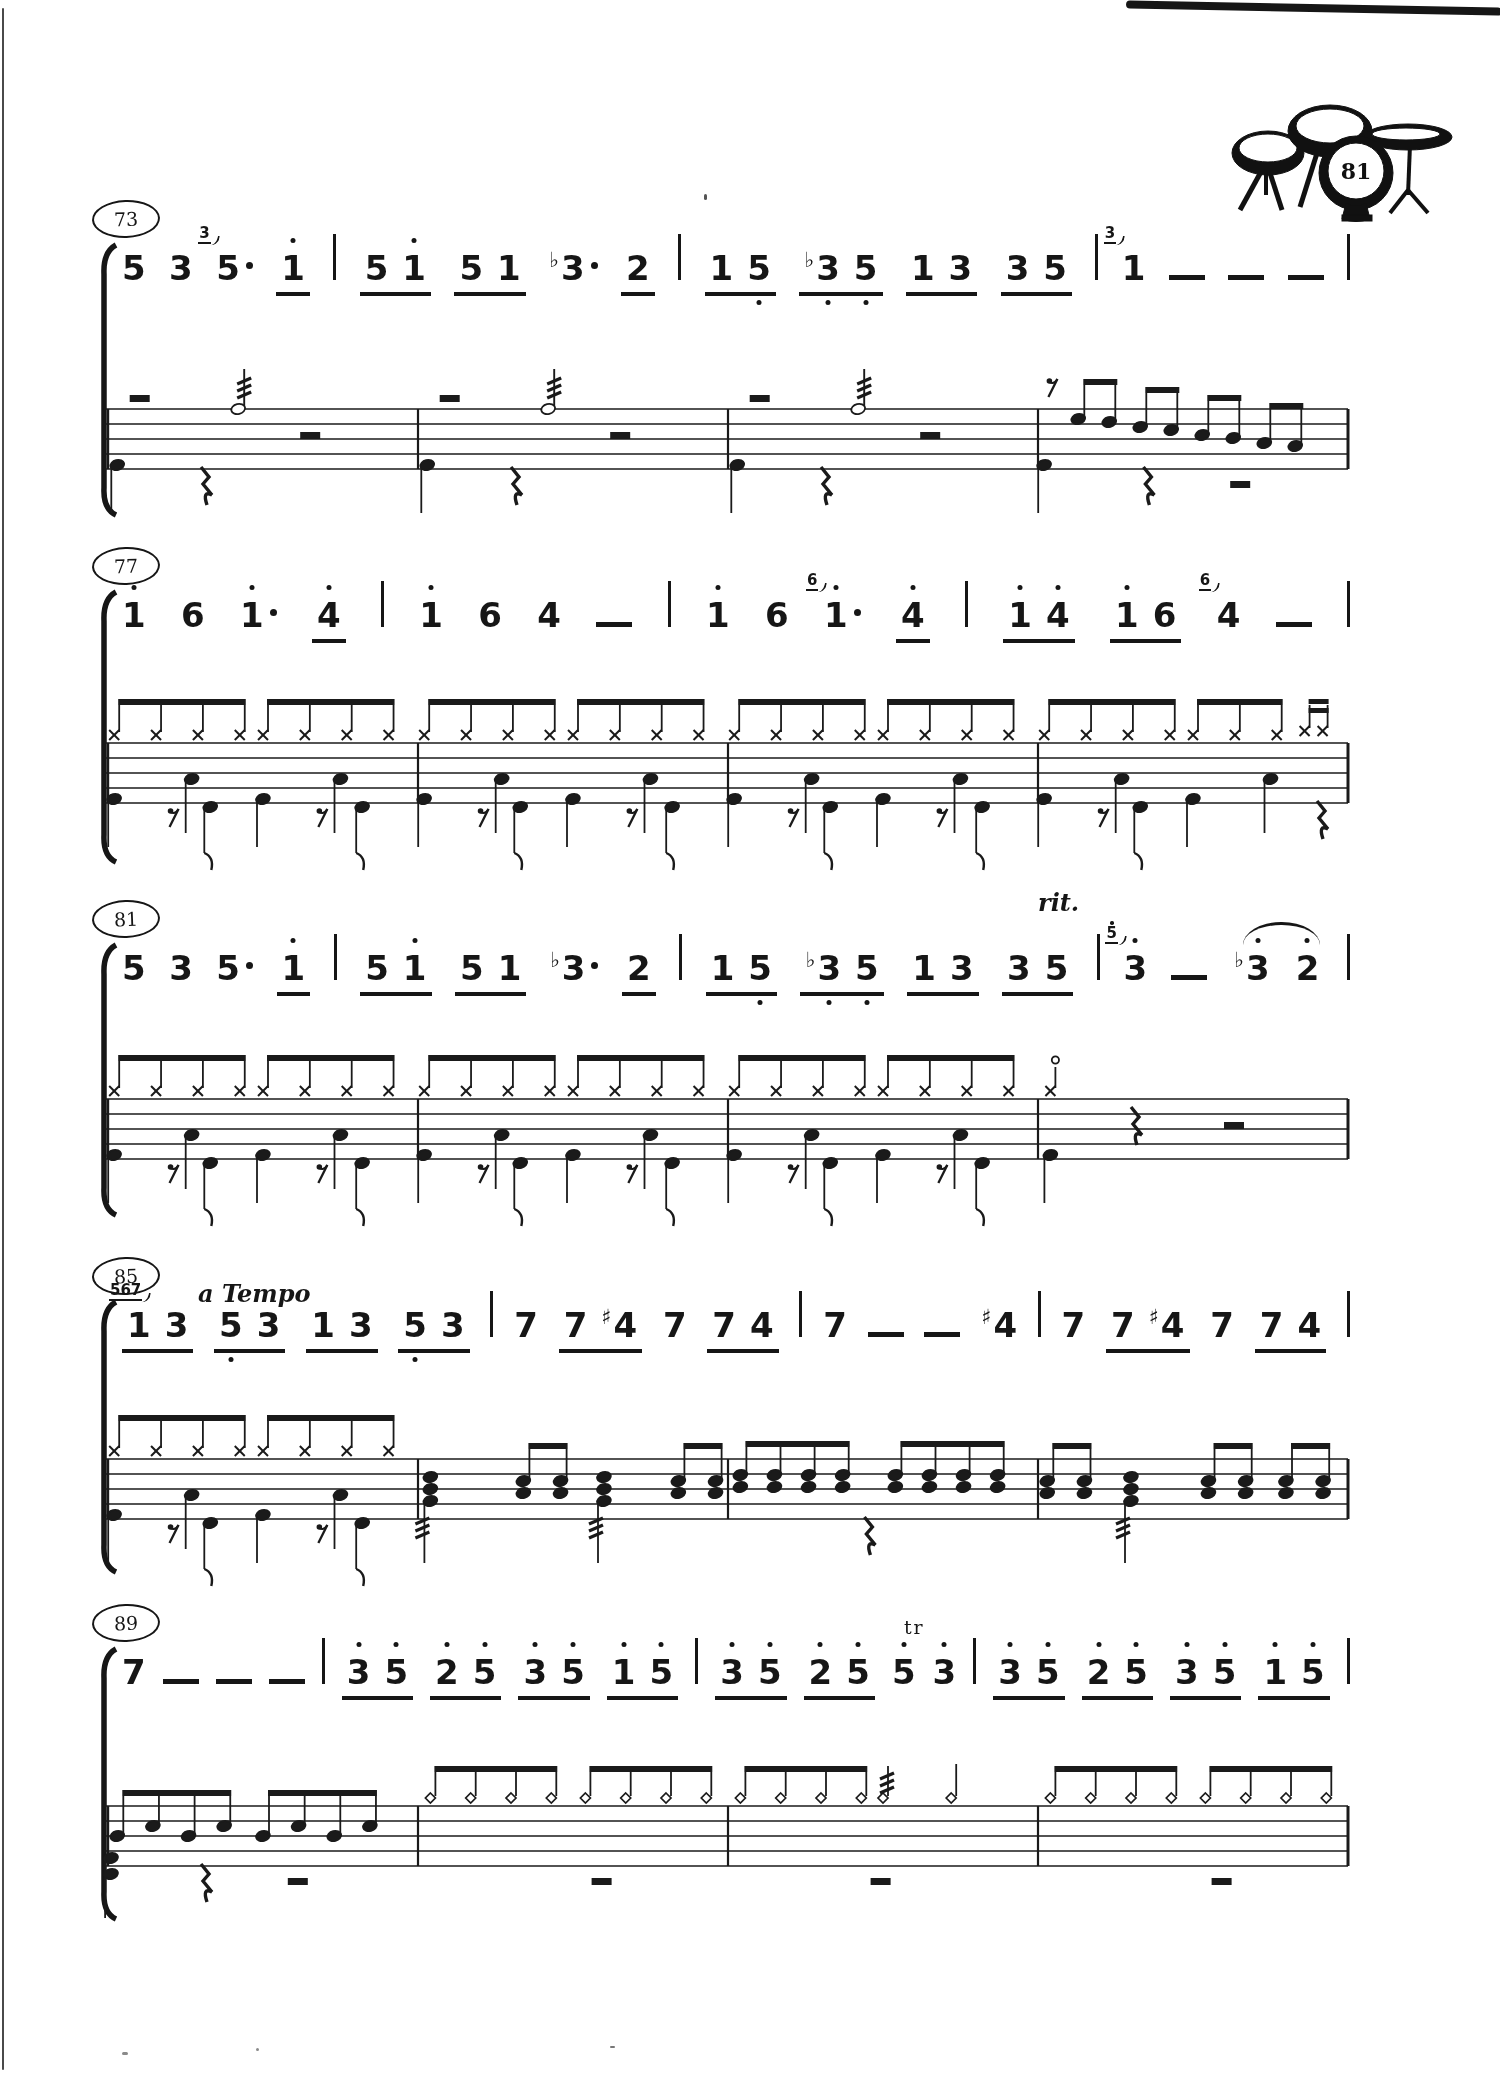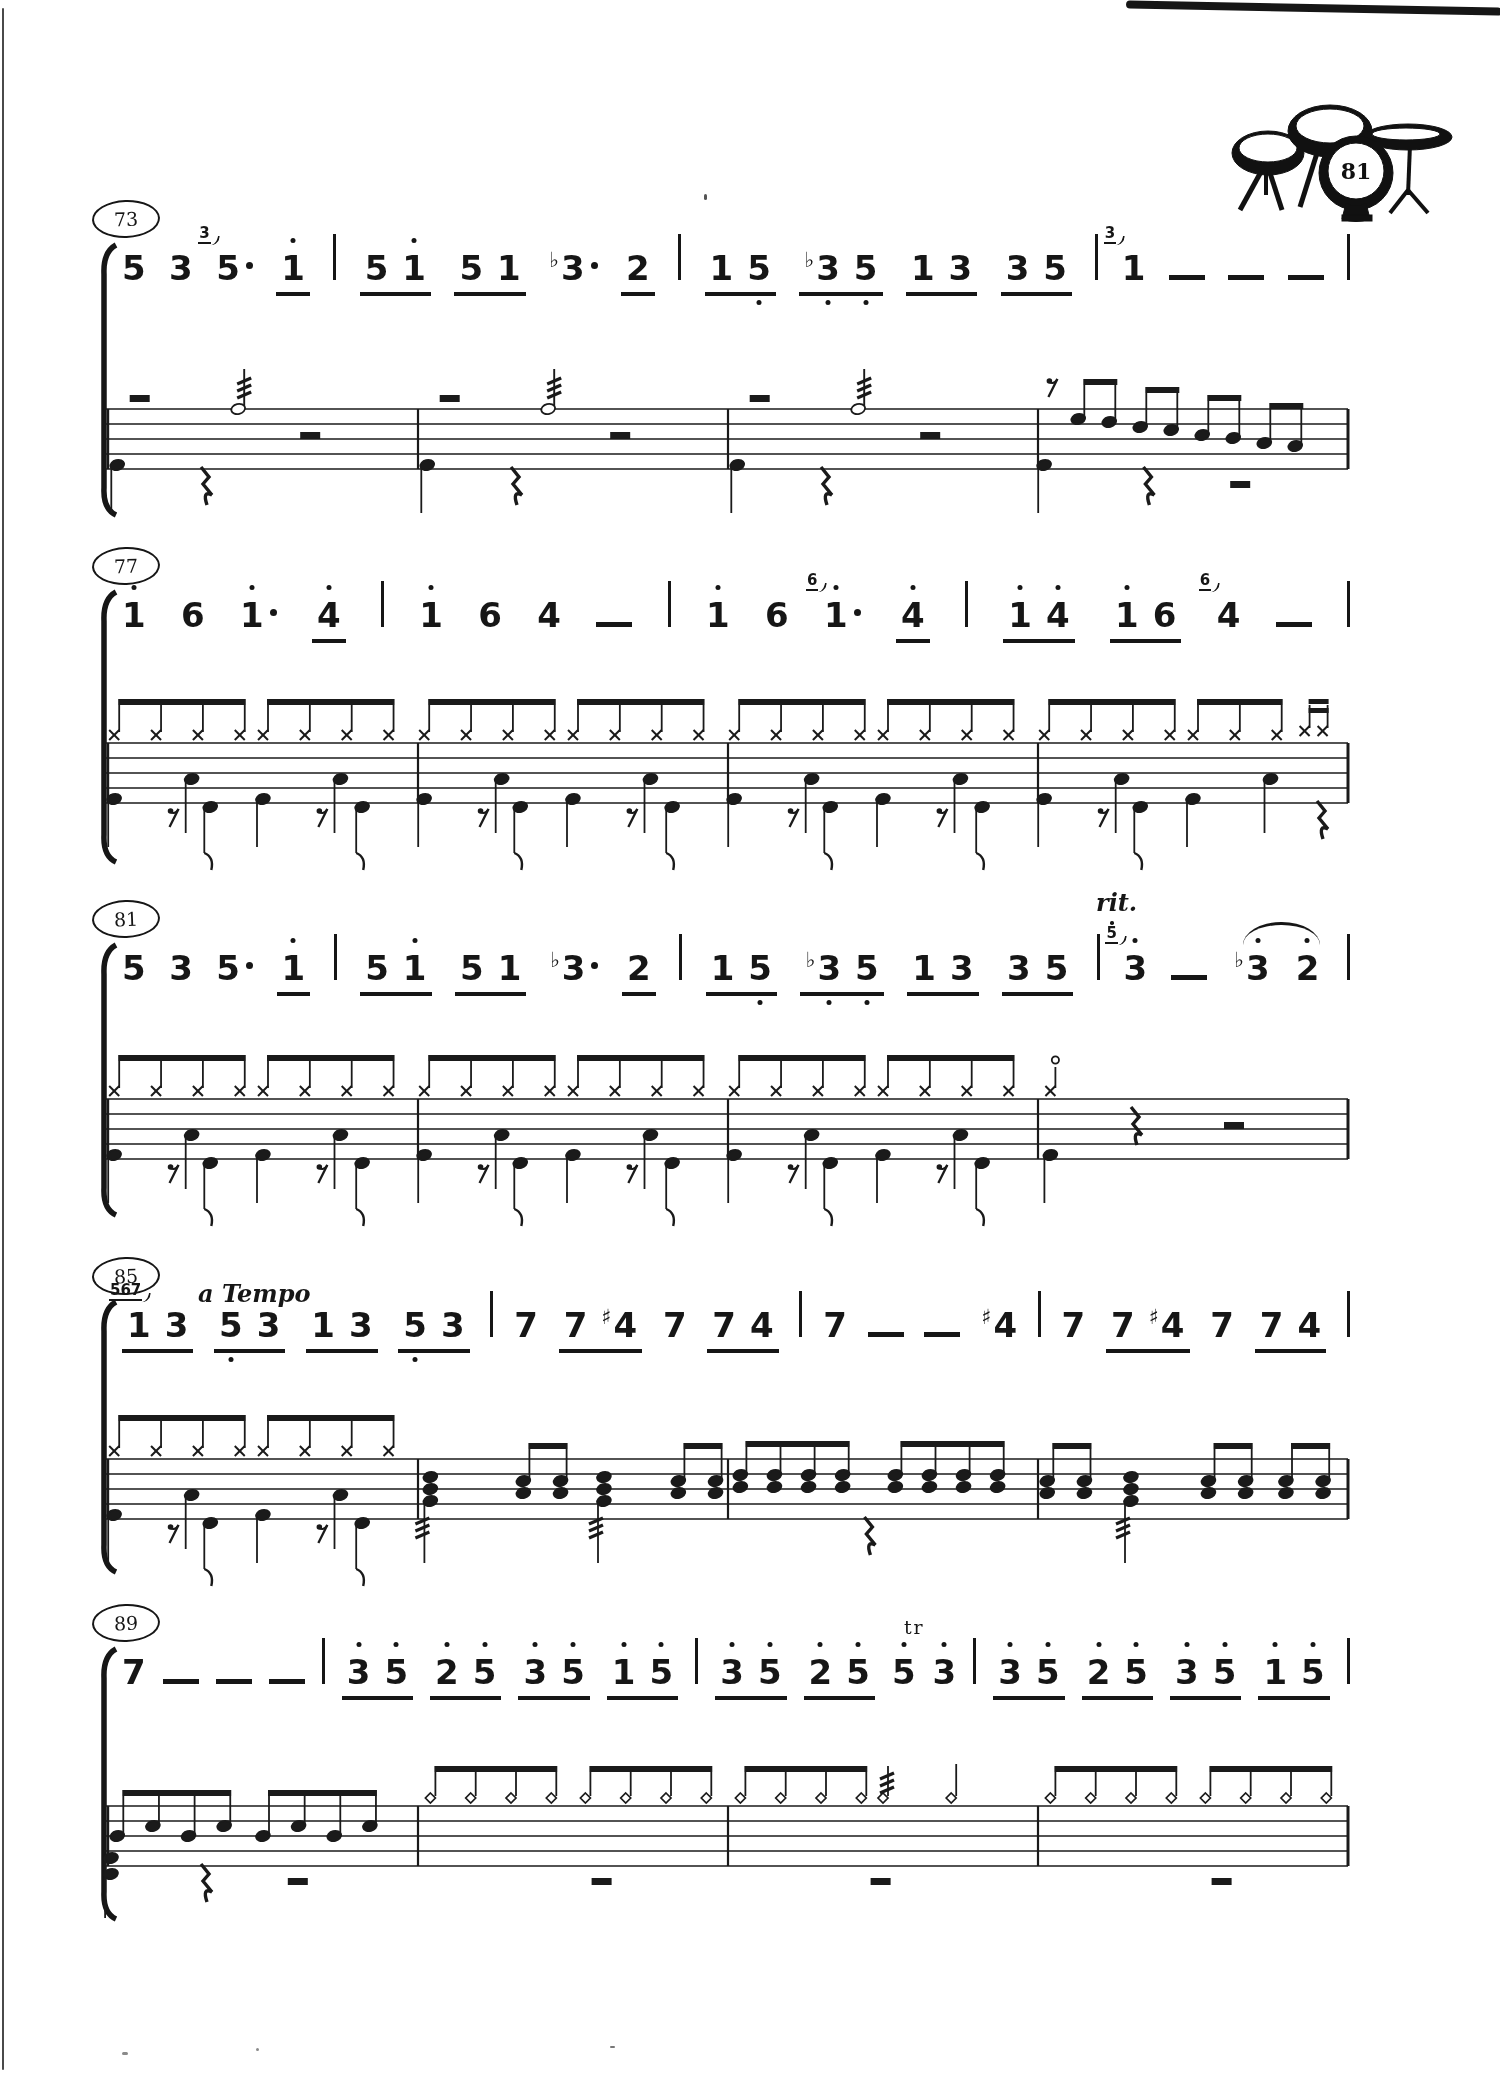--- a/index.html
+++ b/index.html
@@ -522,21 +522,21 @@
         <ellipse cx="1115" cy="102" rx="7" ry="5" fill="#1a1a1a" stroke="#1a1a1a" stroke-width="1.8" transform="rotate(-14 1115 102)"></ellipse>
         <line x1="1109" y1="104" x2="1109" y2="150" stroke="#1a1a1a" stroke-width="1.8"></line>
         <path d="M1239,104 l8,10 -6,7 9,11" fill="none" stroke="#1a1a1a" stroke-width="3.4"></path>
         <path d="M1250,132 q-10,-5 -5,10" fill="none" stroke="#1a1a1a" stroke-width="3.4"></path>
       </g>
     </svg>
 </div>
 
 <div class="sys" style="top:898px">
   <div class="badge">81</div>
-  <span class="anno" style="left:1096px;top:-10px">rit.</span>
+  <span class="anno" style="left:1038px;top:-10px">rit.</span>
   <svg class="bracket" width="26" height="276" viewBox="0 0 26 276">
     <path d="M19,3 Q6,10 7,32 L7,246 Q6,267 19,273" fill="none" stroke="#161616" stroke-width="5.5"></path>
     </svg>
   <div class="melody">
       <span class="nt">
         <span class="dstack"><span class="d">5</span></span>
       </span>
       <span class="nt">
         <span class="dstack"><span class="d">3</span></span>
       </span>

